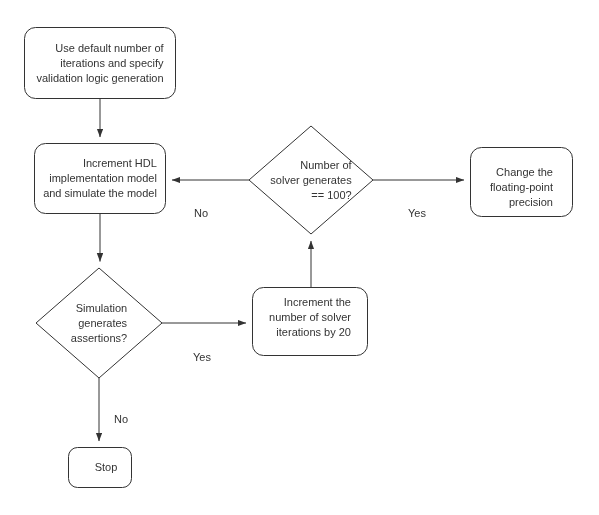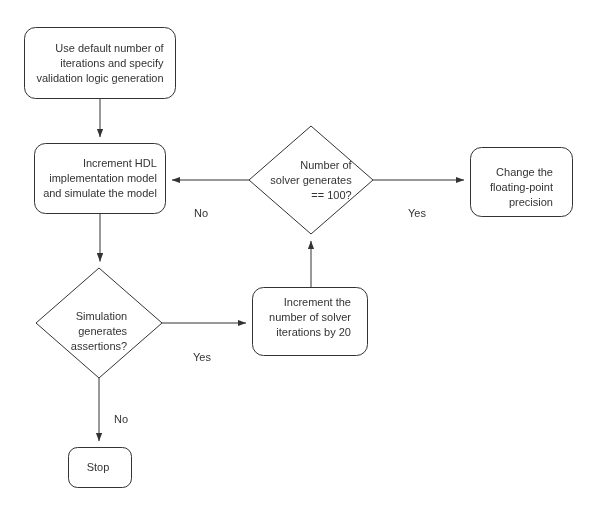--- a/index.html
+++ b/index.html
@@ -88,37 +88,37 @@
   </svg>
 
   <div class="node-text" style="left:24px; top:27px; width:152px; height:72px;">Use default number of
 iterations and specify
 validation logic generation</div>
 
   <div class="node-text" style="left:34px; top:143px; width:132px; height:71px;">Increment HDL
 implementation model
 and simulate the model</div>
 
-  <div class="node-text" style="left:46px; top:296px; width:106px; height:70px;">Simulation
+  <div class="node-text" style="left:46px; top:288px; width:106px; height:70px;">Simulation
 generates
 assertions?</div>
 
   <div class="node-text" style="left:252px; top:287px; width:116px; height:61px;">Increment the
 number of solver
 iterations by 20</div>
 
   <div class="node-text" style="left:250px; top:145px; width:122px; height:70px;">Number of
 solver generates
 == 100?</div>
 
   <div class="node-text" style="left:470px; top:147px; width:103px; height:80px;">Change the
 floating-point
 precision</div>
 
-  <div class="node-text" style="left:56px; top:447px; width:84px; height:41px;">Stop</div>
+  <div class="node-text" style="left:64px; top:447px; width:84px; height:41px;">Stop</div>
 
   <div class="edge-label" style="left:186px; top:186px; width:30px;">No</div>
 
   <div class="edge-label" style="left:402px; top:186px; width:30px;">Yes</div>
 
   <div class="edge-label" style="left:187px; top:330px; width:30px;">Yes</div>
 
   <div class="edge-label" style="left:106px; top:392px; width:30px;">No</div>
 
 </div>

